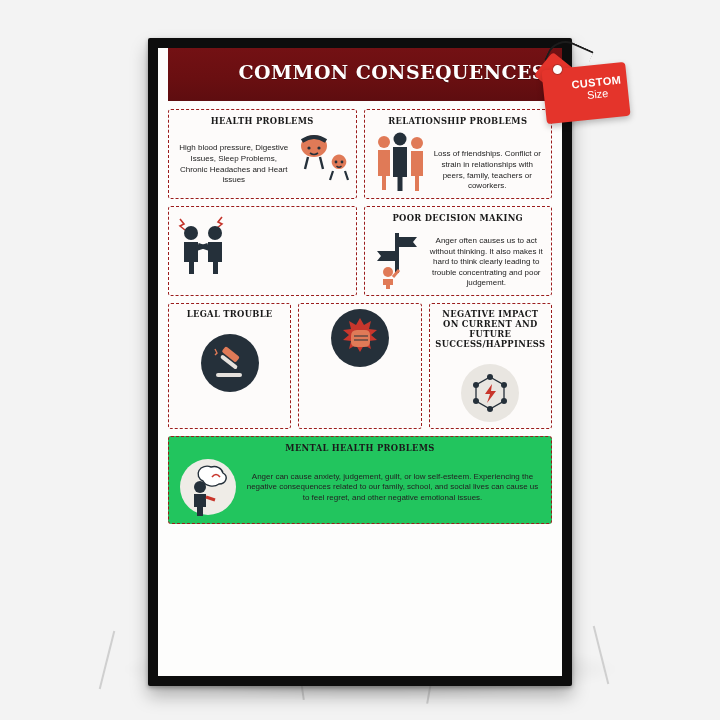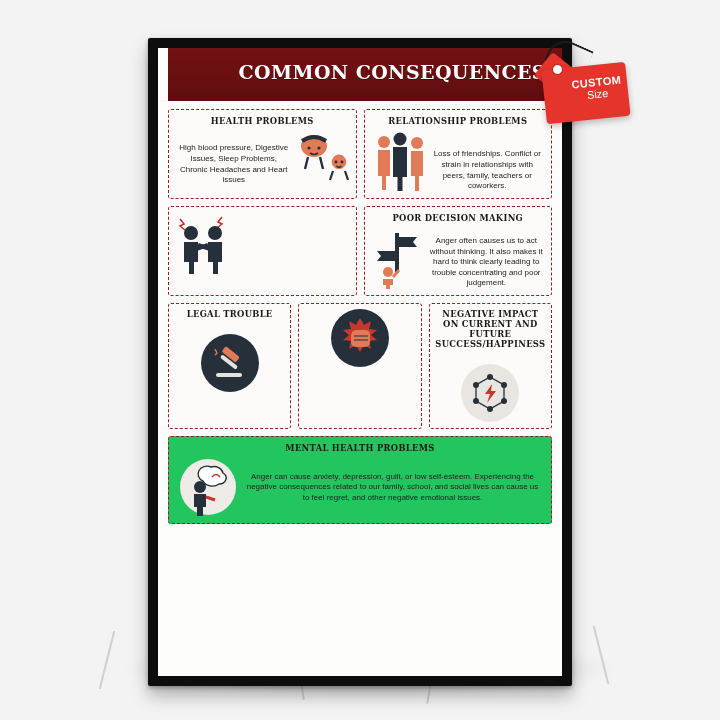--- a/index.html
+++ b/index.html
@@ -290,21 +290,21 @@
               <div class="art">
                 <svg width="60" height="60" viewBox="0 0 60 60">
                   <circle cx="30" cy="30" r="28" fill="#efece7"></circle>
                   <path d="M33 10 a9 8 0 0 1 12 6 a7 6 0 0 1 -4 11 a10 8 0 0 1 -16 -3 a8 7 0 0 1 8 -14 z" fill="#ffffff" stroke="#25303a" stroke-width="1.4"></path>
                   <path d="M34 20 q4 -5 8 0" stroke="#c8362c" stroke-width="1.6" fill="none"></path>
                   <circle cx="22" cy="30" r="6" fill="#25303a"></circle>
                   <path d="M16 37 h12 v13 h-3 v9 h-6 v-9 h-3 z" fill="#25303a"></path>
                   <path d="M28 40 l9 3" stroke="#c8362c" stroke-width="3"></path>
                 </svg>
               </div>
-              <div class="card-text">Anger can cause anxiety, depression, guilt, or low self-esteem. Experiencing the negative consequences related to our family, school, and social lives can cause us to feel regret, and other negative emotional issues.</div>
+              <div class="card-text">Anger can cause anxiety, judgement, guilt, or low self-esteem. Experiencing the negative consequences related to our family, school, and social lives can cause us to feel regret, and other negative emotional issues.</div>
             </div>
           </div>
 
         </div>
       </div>
     </div>
   </div>
 
   <div class="tag">
     <div class="tag-string"></div>

